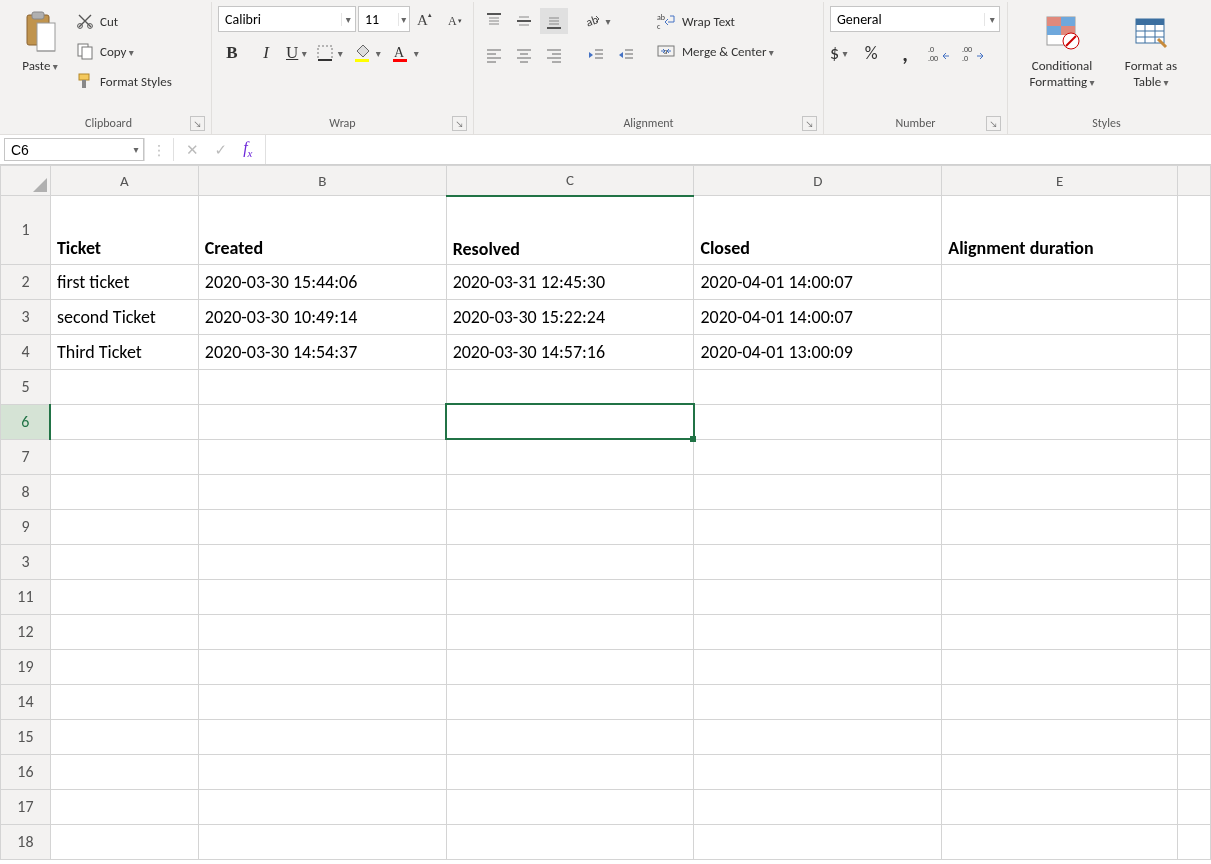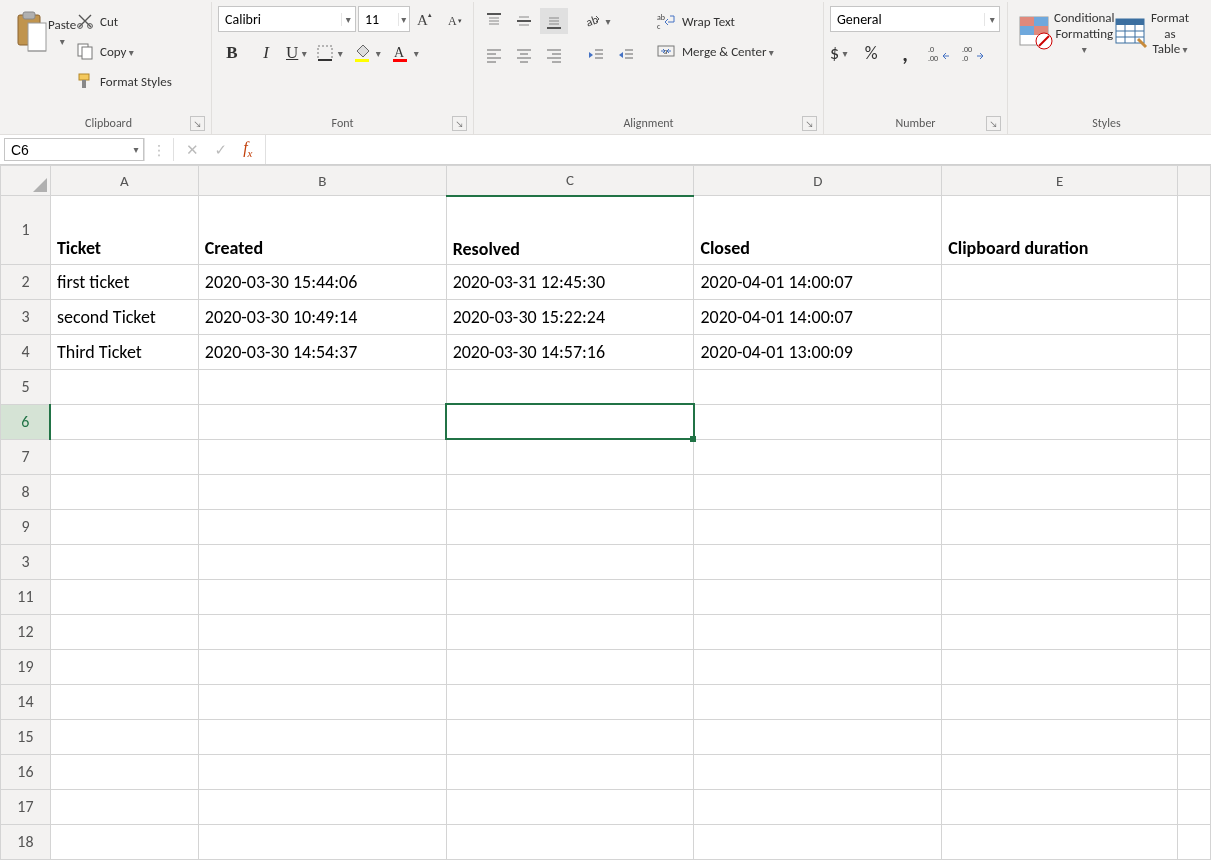--- a/index.html
+++ b/index.html
@@ -55,21 +55,21 @@
     font-size: 9px;
     line-height: 13px;
     text-align: center;
     color: #777;
     cursor: pointer;
     background: #f3f2f1;
   }
 
   .big-btn {
     display: flex;
-    flex-direction: row;
+    flex-direction: column;
     align-items: center;
     justify-content: flex-start;
     width: 56px;
     padding: 2px 2px;
     font-size: 13px;
     color: #333;
     cursor: pointer;
     text-align: center;
     line-height: 1.2;
   }
@@ -284,21 +284,21 @@
             <svg width="20" height="20" viewBox="0 0 20 20">
                 <text x="4" y="14" font-size="14" fill="#333" font-family="serif">A</text>
                 <rect x="3" y="16" width="14" height="3" fill="#ff0000"></rect>
               </svg>
           </span>
             <span class="caret">▾</span>
         </div>
       </div>
     </div>
     <div class="group-label-row">
-      <span>Font</span>
+      <span>Wrap</span>
       <span class="dialog-launcher">↘</span>
     </div>
   </div>
 
   <div class="ribbon-group" style="width:350px;">
     <div class="group-body">
       <div class="col" style="gap:8px;padding-top:2px;">
         <div class="rowflex" style="gap:2px;">
           <div class="iconbtn">
               <svg width="20" height="20" viewBox="0 0 20 20">
@@ -488,21 +488,21 @@
 
 <div class="fxbar">
   <div class="namebox">
     <input value="C6" style="">
     <span class="caret">▾</span>
   </div>
   <div class="fxsep"></div>
   <div class="fxbtns">
     <span style="font-size:15px;">✕</span>
     <span style="font-size:15px;">✓</span>
-    <span class="fxicn" style="font-size:16px;color:#c2410c;">f<sub style="font-size:11px;">x</sub></span>
+    <span class="fxicn" style="font-size:16px;color:#6d28d9;">f<sub style="font-size:11px;">x</sub></span>
   </div>
   <input class="formula-input" value="" style="">
 </div>
 
 <div class="grid-wrap">
   <table class="sheet" id="sheet">
     <colgroup>
       <col style="width:50px">
       <col class="cA">
         <col class="cB">
@@ -531,21 +531,21 @@
           <td>
             <div class="cell hdrcell">Created</div>
           </td>
           <td>
             <div class="cell hdrcell">Resolved</div>
           </td>
           <td>
             <div class="cell hdrcell">Closed</div>
           </td>
           <td>
-            <div class="cell hdrcell">Clipboard duration</div>
+            <div class="cell hdrcell">Alignment duration</div>
           </td>
           <td></td>
         </tr>
         <tr>
           <th>2</th>
           <td>
             <div class="cell">first ticket</div>
           </td>
           <td>
             <div class="cell ralign">2020-03-30 15:44:06</div>

